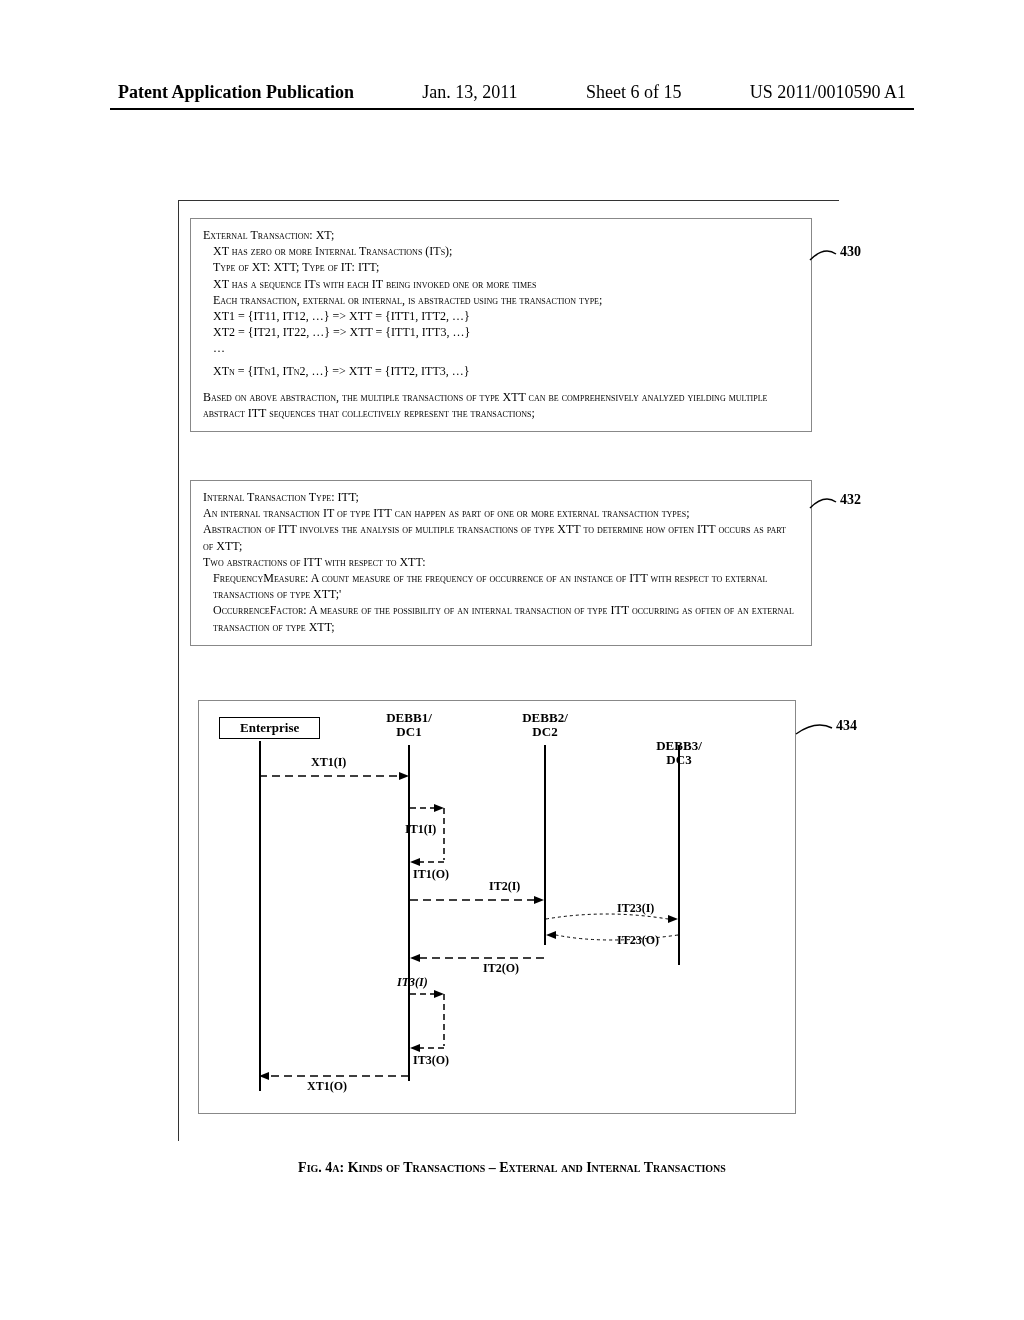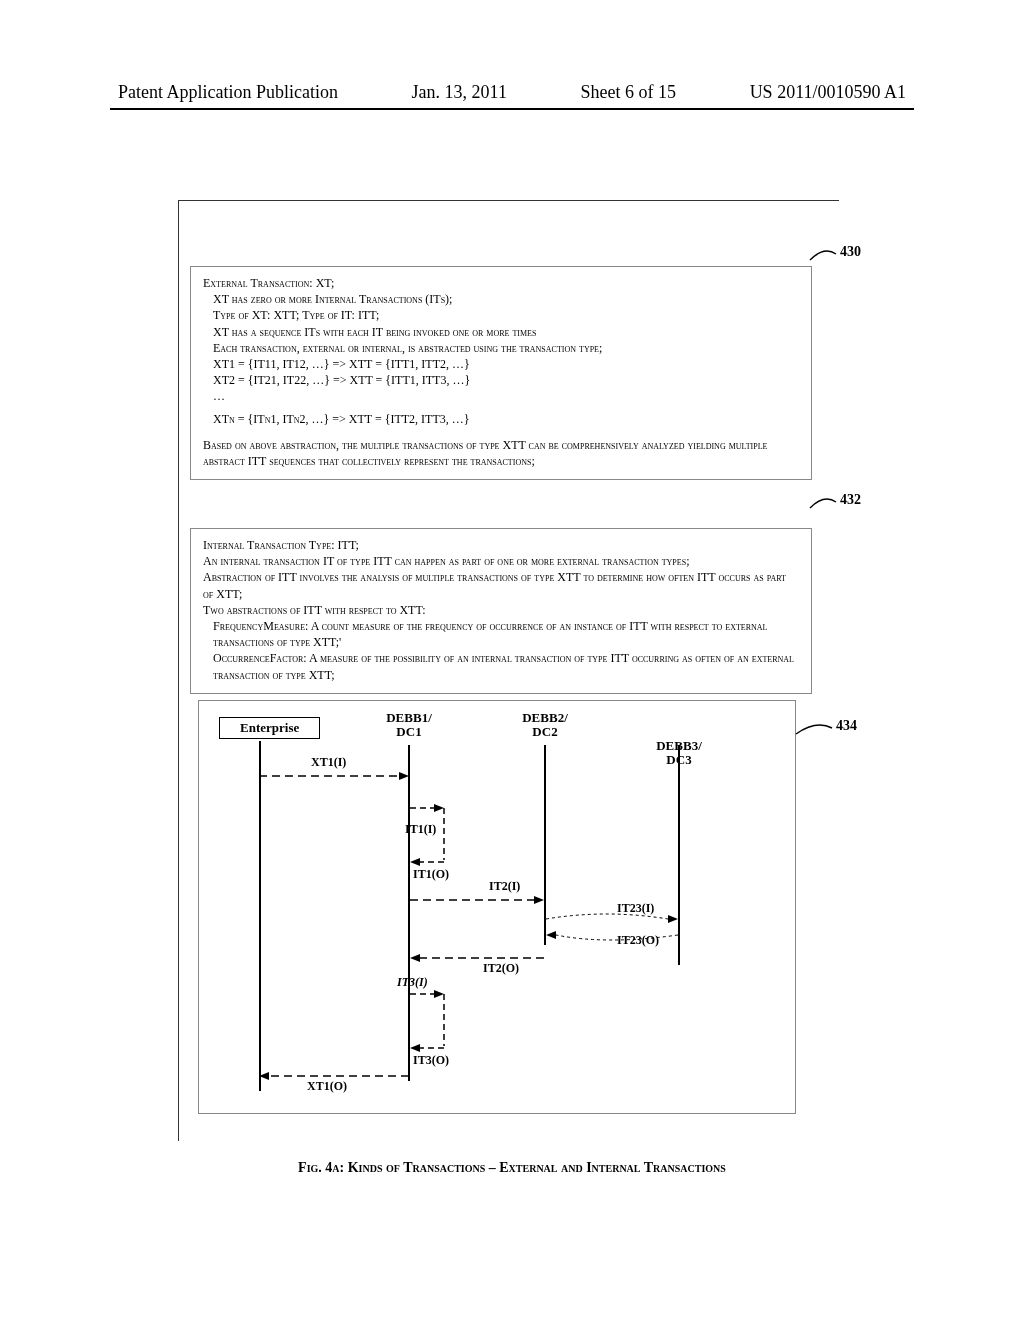--- a/index.html
+++ b/index.html
@@ -20,21 +20,21 @@
   }
   .header {
     position: absolute;
     top: 82px;
     left: 118px;
     right: 118px;
     display: flex;
     justify-content: space-between;
     font-size: 18px;
   }
-  .header .left { font-weight: normal; }
+  .header .left { font-weight: bold; }
   .header .mid { font-weight: normal; }
   .header .right { font-weight: normal; }
   .hr {
     position: absolute;
     left: 110px;
     right: 110px;
     height: 2px;
     background: #000;
     top: 108px;
   }
@@ -48,21 +48,20 @@
     border-right: none;
     border-bottom: none;
   }
   .box430, .box432 {
     position: absolute;
     border: 0.5px solid #888;
     padding: 8px 12px 10px 12px;
     font-size: 12px;
     line-height: 1.35;
     font-variant: small-caps;
-    margin-top: 48px;
   }
   .box430 {
     left: 190px;
     top: 218px;
     width: 596px;
   }
   .box432 {
     left: 190px;
     top: 480px;
     width: 596px;

